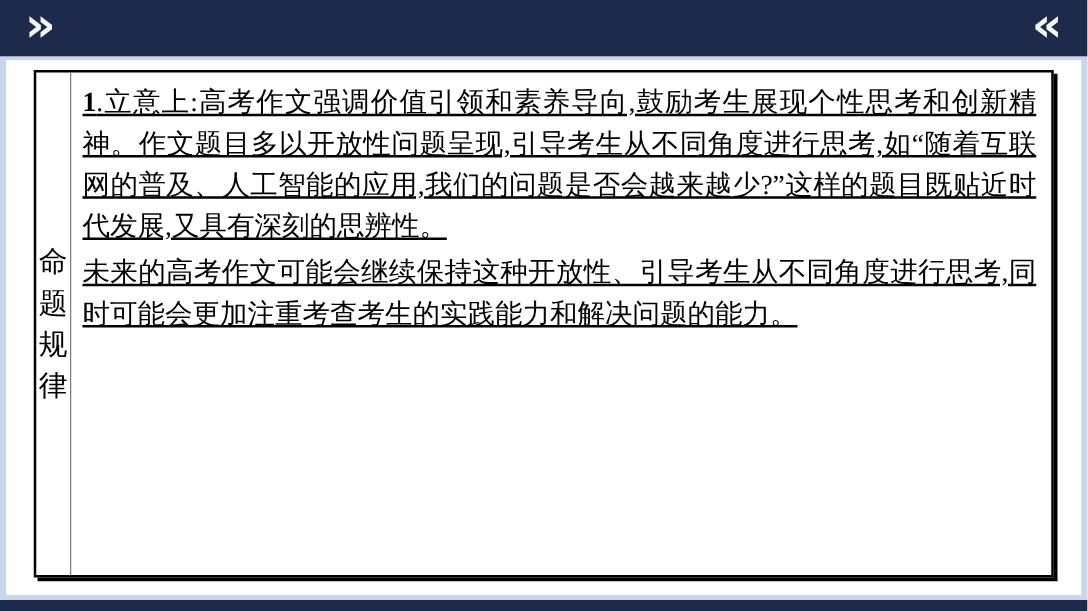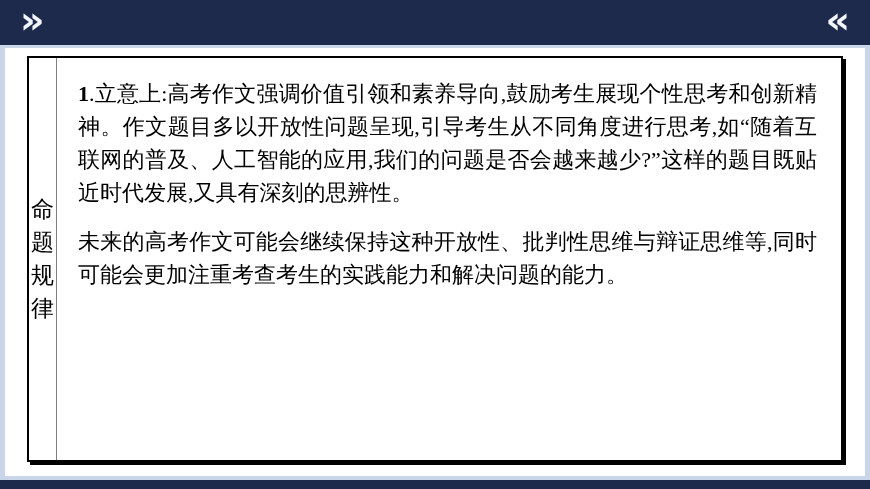--- a/index.html
+++ b/index.html
@@ -46,22 +46,22 @@
     align-items: center; justify-content: center;
   }
   .label-char {
     font-size: 23px; line-height: 33px; color: #000000;
   }
   .text-col {
     flex: 1 1 auto; overflow: hidden;
     padding: 3px 8px 0 5px;
   }
   .text-col p {
-    margin: 16px; font-size: 22px; line-height: 33px; color: #000000;
-    text-align: justify; text-justify: inter-ideograph;
+    margin: 4px; font-size: 22px; line-height: 33px; color: #000000;
+    text-align: justify; text-justify: inter-ideograph; text-decoration: underline;
   }
   .text-col p b { font-weight: bold; }
 </style>
 </head>
 <body>
 
 <div class="slide">
 
   <div class="top-bar">
     <span class="chev">»</span>
@@ -73,21 +73,21 @@
 
       <div class="label-col">
         <span class="label-char">命</span>
         <span class="label-char">题</span>
         <span class="label-char">规</span>
         <span class="label-char">律</span>
       </div>
 
       <div class="text-col">
         <p><b>1</b><span>.立意上:高考作文强调价值引领和素养导向,鼓励考生展现个性思考和创新精神。作文题目多以开放性问题呈现,引导考生从不同角度进行思考,如“随着互联网的普及、人工智能的应用,我们的问题是否会越来越少?”这样的题目既贴近时代发展,又具有深刻的思辨性。</span></p>
-        <p><b></b><span>未来的高考作文可能会继续保持这种开放性、批判性思维与辩证思维等,同时可能会更加注重考查考生的实践能力和解决问题的能力。</span></p>
+        <p><b></b><span>未来的高考作文可能会继续保持这种开放性、引导考生从不同角度进行思考,同时可能会更加注重考查考生的实践能力和解决问题的能力。</span></p>
       </div>
 
     </div>
   </div>
 
   <div class="bottom-bar"></div>
 
 </div>
 
 </body></html>

